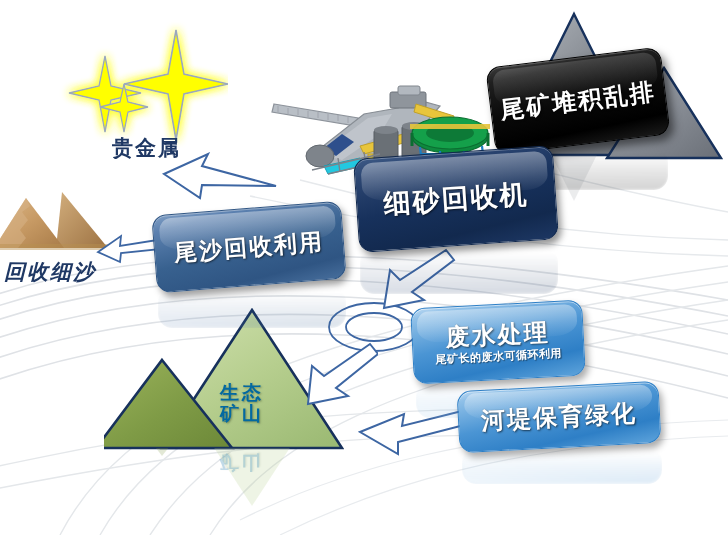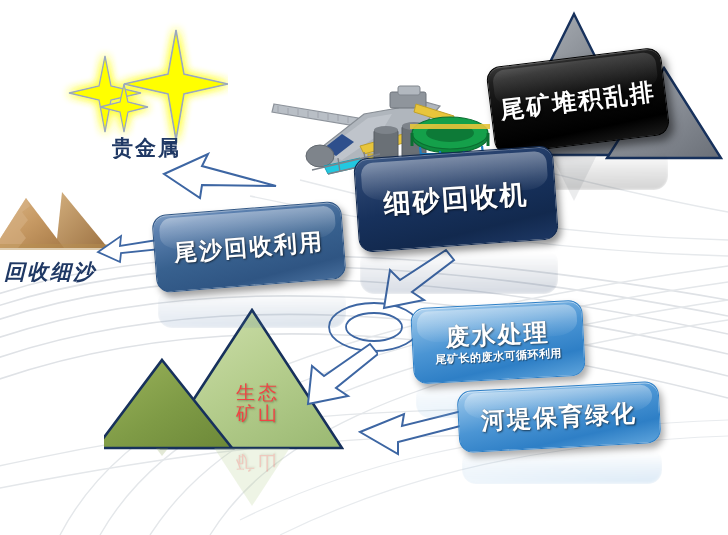--- a/index.html
+++ b/index.html
@@ -88,22 +88,22 @@
   .freetext{
     position:absolute;
     color:#1f3864;
     font-weight:bold;
     white-space:nowrap;
     text-shadow:0 1px 0 rgba(255,255,255,.9);
   }
 
   
   .mt-text{
-    position:absolute;color:#ef4444;font-weight:normal;
-    text-align:center;line-height:1.12;letter-spacing:3px;
+    position:absolute;color:#0369a1;font-weight:bold;
+    text-align:left;line-height:1.12;letter-spacing:3px;
     text-shadow:1px 1px 2px rgba(90,110,70,.65);
   }
 </style>
 </head>
 <body>
 
 <div id="stage">
 
   <svg class="bg-svg" viewBox="0 0 728 535">
     <g fill="none" stroke="#dfe2e6" stroke-width="1.6">

